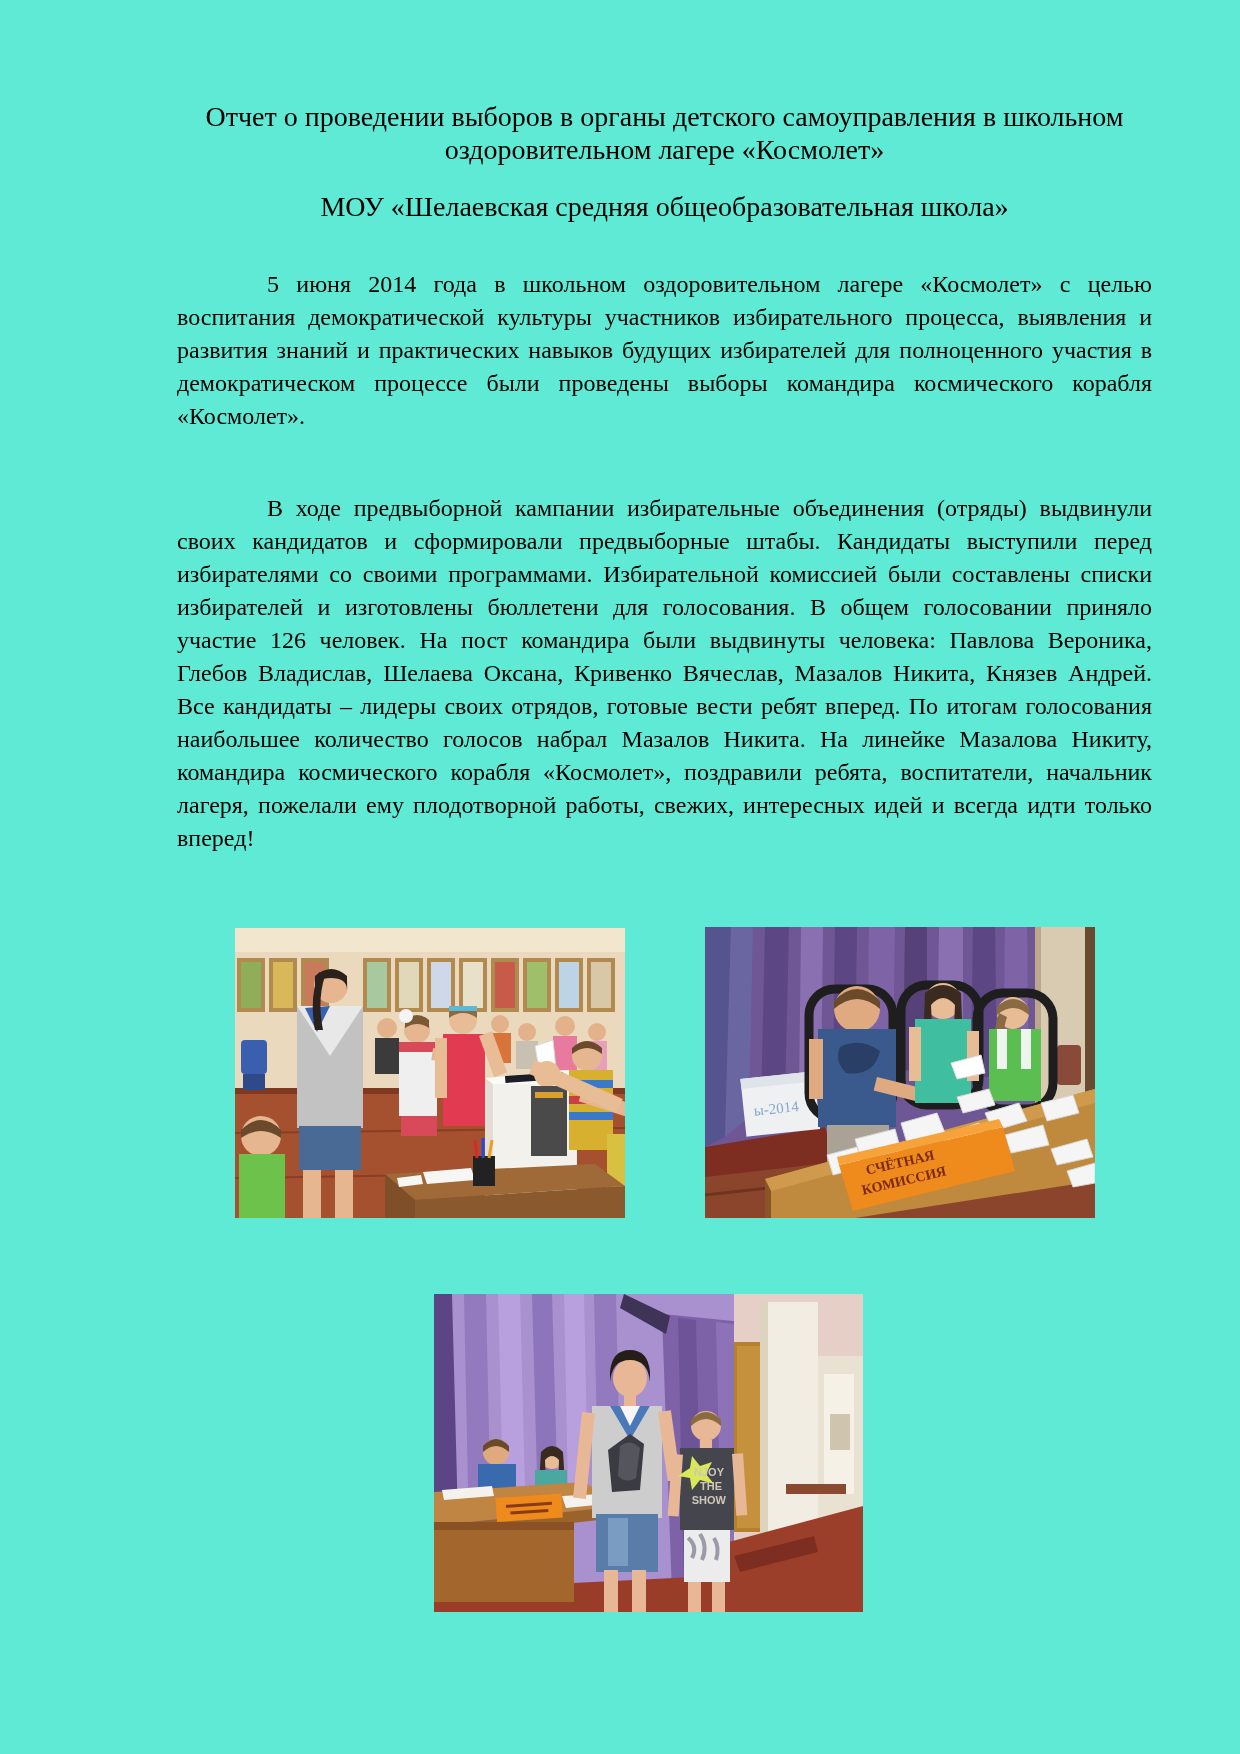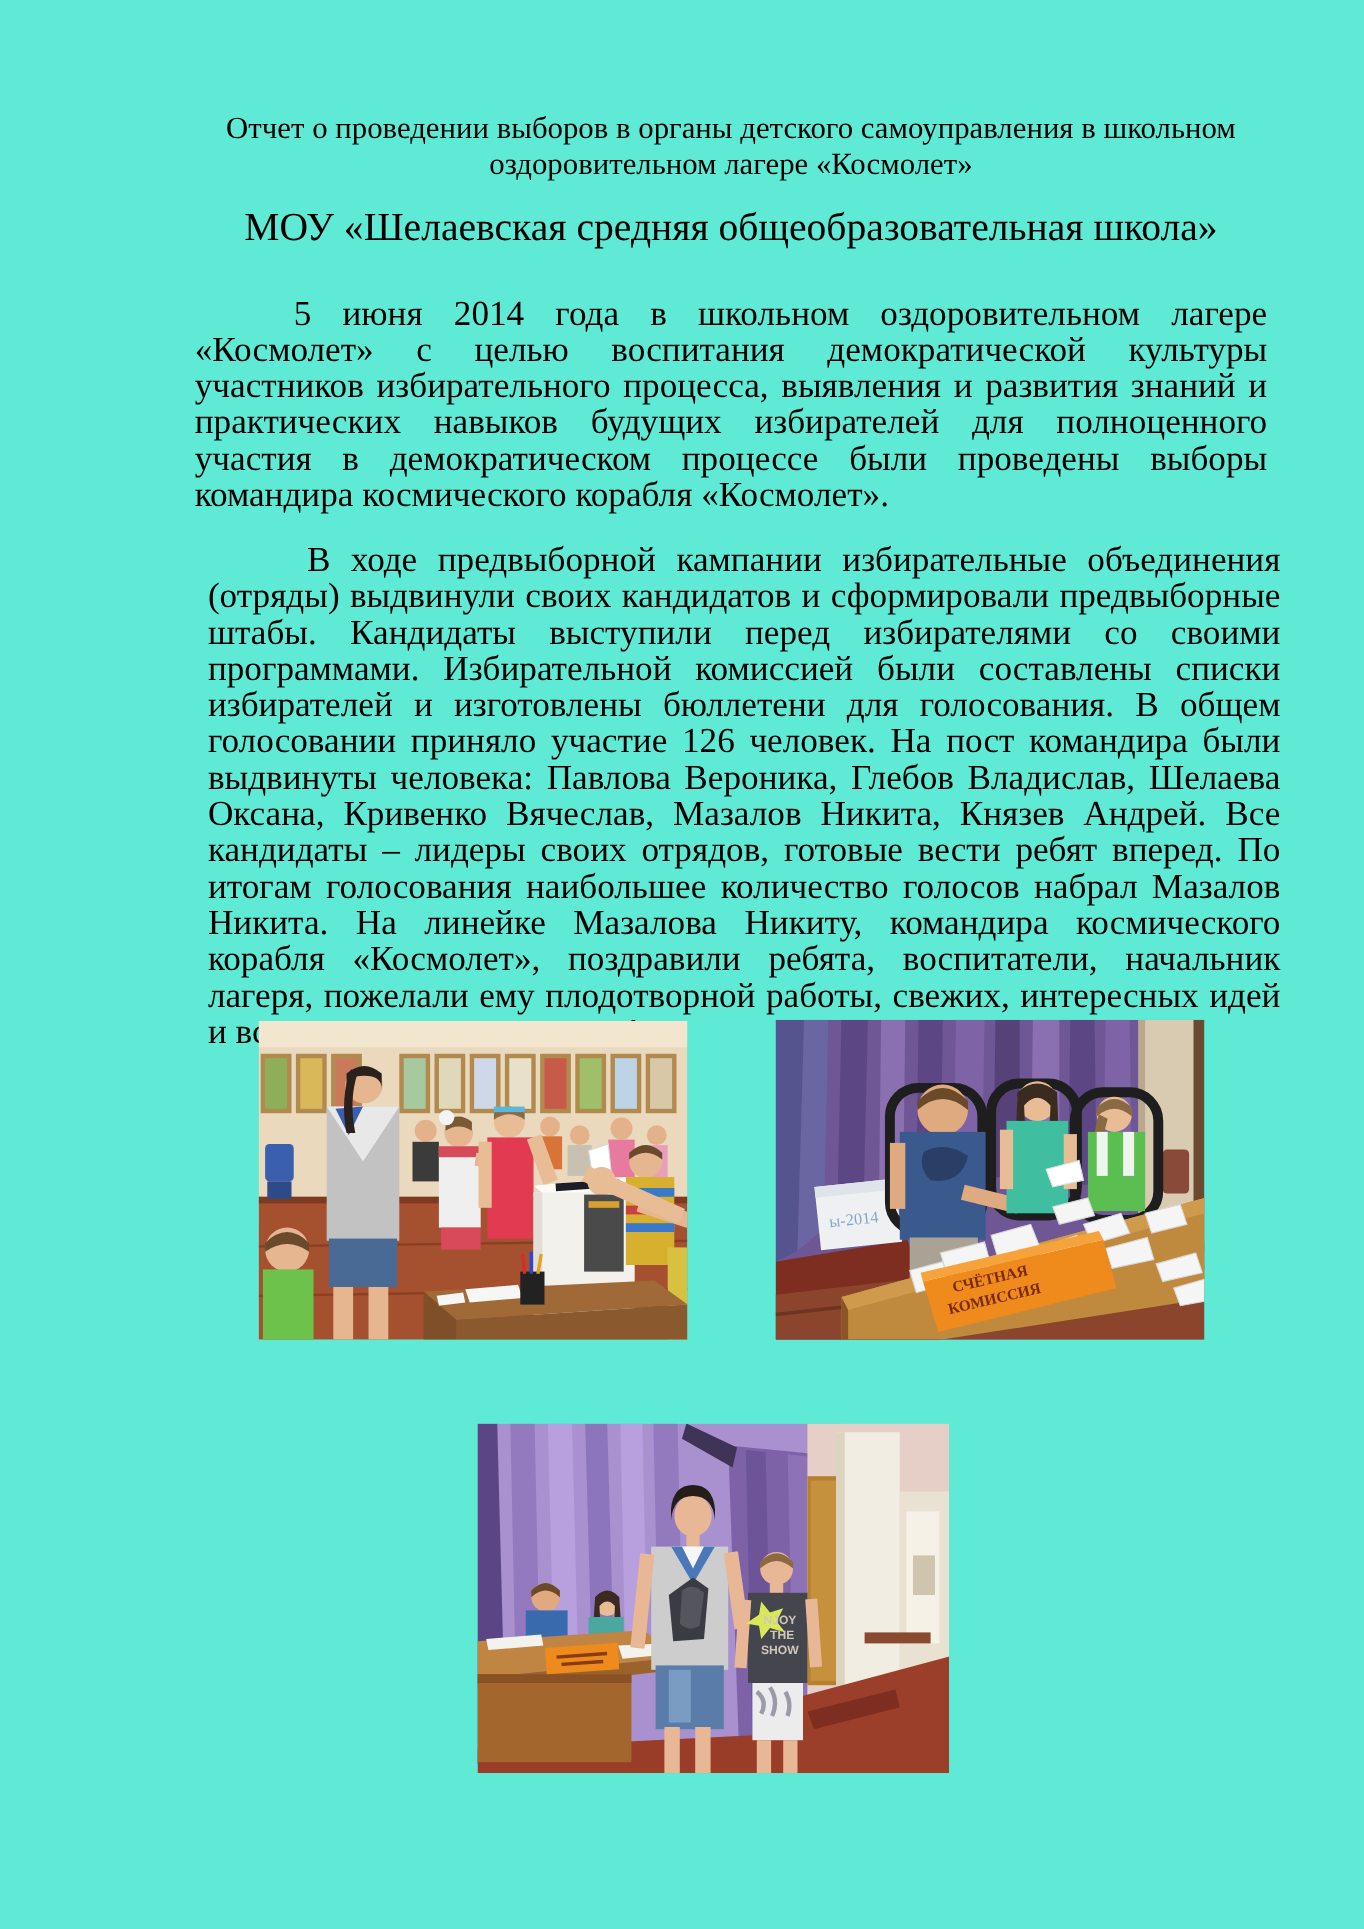--- a/index.html
+++ b/index.html
@@ -20,37 +20,37 @@
     top: 100px;
     text-align: center;
   }
   .doc-title {
     font-size: 28px;
     line-height: 33px;
     font-weight: normal;
     margin: 0;
   }
   .doc-subtitle {
-    font-size: 36px;
+    font-size: 28px;
     line-height: 33px;
     font-weight: normal;
     margin: 24px 0 0 0;
   }
   .body-par {
     position: absolute;
     left: 177px;
     width: 975px;
-    font-size: 32px;
+    font-size: 24px;
     line-height: 33px;
     text-align: justify;
     text-indent: 90px;
     margin: 0;
   }
   .par-1 { top: 268px; }
-  .par-2 { top: 492px; margin-left: 12px; }
+  .par-2 { top: 492px; }
   .photo {
     position: absolute;
     overflow: hidden;
     line-height: 0;
   }
   .photo-voting   { left: 235px; top: 928px;  width: 390px; height: 290px; }
   .photo-counting { left: 705px; top: 927px;  width: 390px; height: 291px; }
   .photo-winner   { left: 434px; top: 1294px; width: 429px; height: 318px; }
   svg { display: block; }
   .sign-text {

